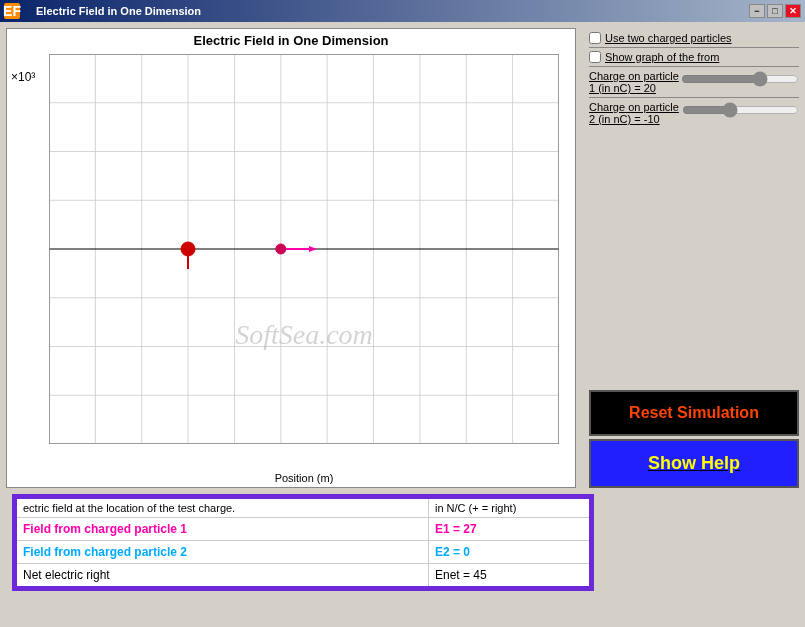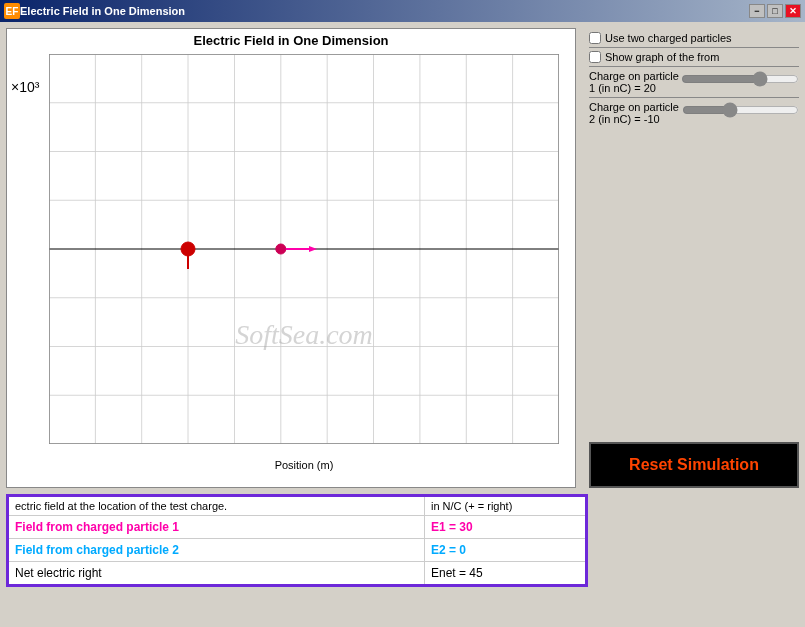--- a/index.html
+++ b/index.html
@@ -17,23 +17,23 @@
       height: 22px;
       display: flex;
       align-items: center;
       padding: 0 4px;
       font-size: 11px;
       font-weight: bold;
     }
     .title-bar-icon {
       width: 16px; height: 16px;
       background: #ff8c00;
-      margin-right: 0;
+      margin-right: 16px;
       border-radius: 2px;
-      font-size: 10px;
+      font-size: 14px;
       display: flex; align-items: center; justify-content: center;
       color: white;
       font-weight: bold;
     }
     .title-bar-controls {
       margin-left: auto;
       display: flex;
       gap: 2px;
     }
     .title-bar-btn {
@@ -77,30 +77,31 @@
       left: 2px;
       top: 50%;
       transform: translateY(-50%) rotate(-90deg);
       font-size: 11px;
       white-space: nowrap;
       color: #000;
     }
     .y-axis-exp {
       position: absolute;
       left: 4px;
-      top: 29px;
-      font-size: 14px;
+      top: 20px;
+      font-size: 12px;
       color: #000;
     }
     .right-panel {
       width: 210px;
       display: flex;
       flex-direction: column;
       gap: 3px;
       padding-top: 4px;
+      text-decoration: underline;
     }
     .checkbox-row {
       display: flex;
       align-items: center;
       gap: 4px;
       font-size: 11px;
       color: #000;
     }
     .checkbox-row input[type=checkbox] {
       width: 12px; height: 12px;
@@ -135,24 +136,24 @@
       color: #ffff00;
       border: 2px solid #555;
       font-size: 18px;
       font-weight: bold;
       padding: 12px 8px;
       cursor: pointer;
       text-align: center;
       width: 100%;
     }
     .bottom-panel {
-      border: 3px solid #6d28d9;
+      border: 5px solid #6d28d9;
       background: white;
       width: calc(570px + 12px);
-      margin: 0 6px;
+      margin: 0 12px;
     }
     .bottom-header-row {
       display: flex;
       border-bottom: 1px solid #ccc;
     }
     .bottom-header-left {
       flex: 1;
       padding: 3px 6px;
       font-size: 11px;
       color: #000;
@@ -264,21 +265,21 @@
           <line x1="139" y1="195" x2="139" y2="215" stroke="#cc0000" stroke-width="2"></line>
 
           <circle cx="231.8" cy="195" r="5" fill="#cc0055" stroke="#cc0055"></circle>
 
           <line x1="236.8" y1="195" x2="260" y2="195" stroke="#ff00aa" stroke-width="2"></line>
           <polygon points="260,192 268,195 260,198" fill="#ff00aa"></polygon>
 
           <text x="255" y="290" text-anchor="middle" font-size="28" fill="rgba(160,160,160,0.45)" font-style="italic" font-family="Times New Roman">SoftSea.com</text>
         </svg>
 
-        <div style="position:absolute; bottom:13px; left:42px; width:510px; text-align:center; font-size:11px;">Position (m)</div>
+        <div style="position:absolute; bottom:0; left:42px; width:510px; text-align:center; font-size:11px;">Position (m)</div>
       </div>
     </div>
   </div>
 
   <div class="right-panel">
 
     <div class="checkbox-row">
       <input type="checkbox" style="">
       <label>Use two charged particles</label>
     </div>
@@ -301,31 +302,32 @@
 
     <div class="slider-section">
       <span class="slider-label">Charge on particle 2 (in nC) = -10</span>
       <input type="range" class="slider-input" min="-50" max="50" value="-10" style="">
     </div>
 
     <div style="flex:1;"></div>
 
     <button class="btn-reset">Reset Simulation</button>
 
+    <button class="btn-help">Show Help</button>
   </div>
 </div>
 
 <div class="bottom-panel">
   <div class="bottom-header-row">
     <div class="bottom-header-left">ectric field at the location of the test charge.</div>
     <div class="bottom-header-right">in N/C (+ = right)</div>
   </div>
   <div class="data-row">
     <div class="data-left color-magenta">Field from charged particle 1</div>
-    <div class="data-right color-magenta">E1 = 30</div>
+    <div class="data-right color-magenta">E1 = 27</div>
   </div>
   <div class="data-row">
     <div class="data-left color-cyan">Field from charged particle 2</div>
     <div class="data-right color-cyan">E2 = 0</div>
   </div>
   <div class="data-row">
     <div class="data-left color-black">Net electric right</div>
     <div class="data-right color-black">Enet = 45</div>
   </div>
 </div>

